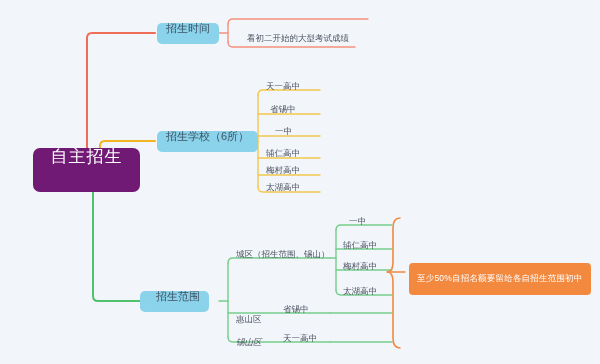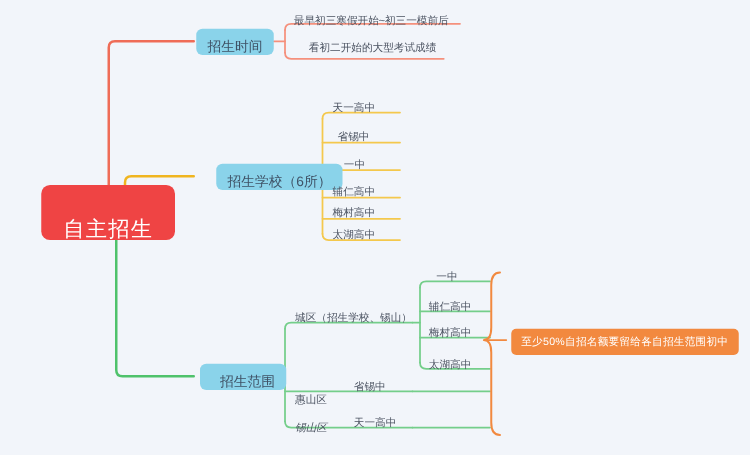--- a/index.html
+++ b/index.html
@@ -22,61 +22,61 @@
     left: 0;
     top: 0;
     width: 600px;
     height: 364px;
     pointer-events: none;
   }
   .node {
     position: absolute;
     box-sizing: border-box;
     display: flex;
-    align-items: flex-end;
+    align-items: flex-start;
     justify-content: center;
     white-space: nowrap;
     line-height: 1;
   }
   .root-node {
     left: 33px;
     top: 148px;
     width: 107px;
     height: 44px;
-    background: #ef4444;
+    background: #701a75;
     color: #ffffff;
     border-radius: 7px;
     font-size: 17px;
     letter-spacing: 1px;
   }
   .branch-node {
     background: #8ad3ea;
     color: #3f5266;
     border-radius: 5px;
     font-size: 11px;
     height: 21px;
     padding: 0 9px;
   }
   .branch-time   { left: 157px; top: 23px; }
-  .branch-school { left: 157px; top: 131px; margin-left: 16px; }
-  .branch-scope  { left: 160px; top: 291px; padding-left: 16px; }
+  .branch-school { left: 157px; top: 131px; }
+  .branch-scope  { left: 140px; top: 291px; padding-left: 16px; }
 
   .leaf {
     position: absolute;
     font-size: 8.5px;
     color: #4a5260;
     white-space: nowrap;
     line-height: 1;
   }
 
   .callout {
     position: absolute;
     left: 409px;
     top: 263px;
-    height: 21px;
+    height: 32px;
     padding: 0 8px;
     background: #f2893f;
     color: #ffffff;
     border-radius: 4px;
     font-size: 8.5px;
     display: flex;
     align-items: center;
     white-space: nowrap;
     letter-spacing: .2px;
   }
@@ -127,37 +127,36 @@
     <path d="M 387 272 L 405 272" fill="none" stroke="#f2893f" stroke-width="1.4" stroke-linecap="round"></path>
   </svg>
 
   <div class="node root-node">
     <span>自主招生</span>
   </div>
 
   <div class="node branch-node branch-time">
     <span>招生时间</span>
   </div>
-  <div class="leaf" style="left:235px; top:12px;">最早初三寒假开始~初三一模前后</div>
   <div class="leaf" style="left:235px; top:34px;margin-left:12px;">看初二开始的大型考试成绩</div>
 
   <div class="node branch-node branch-school">
     <span>招生学校（6所）</span>
   </div>
   <div class="leaf" style="left:266px; top:82px;">天一高中</div>
   <div class="leaf" style="left:270px; top:105px;">省锡中</div>
   <div class="leaf" style="left:275px; top:127px;">一中</div>
   <div class="leaf" style="left:266px; top:149px;">辅仁高中</div>
   <div class="leaf" style="left:266px; top:166px;">梅村高中</div>
   <div class="leaf" style="left:266px; top:183px;">太湖高中</div>
 
   <div class="node branch-node branch-scope">
     <span>招生范围</span>
   </div>
-  <div class="leaf" style="left:236px; top:250px;">城区（招生学校、锡山）</div>
+  <div class="leaf" style="left:236px; top:250px;">城区（招生范围、锡山）</div>
   <div class="leaf" style="left:236px; top:315px;">惠山区</div>
   <div class="leaf" style="left:236px; top:338px;font-style:italic;">锡山区</div>
 
   <div class="leaf" style="left:283px; top:305px;">省锡中</div>
   <div class="leaf" style="left:283px; top:334px;">天一高中</div>
 
   <div class="leaf" style="left:349px; top:217px;">一中</div>
   <div class="leaf" style="left:343px; top:241px;">辅仁高中</div>
   <div class="leaf" style="left:343px; top:262px;">梅村高中</div>
   <div class="leaf" style="left:343px; top:287px;">太湖高中</div>

